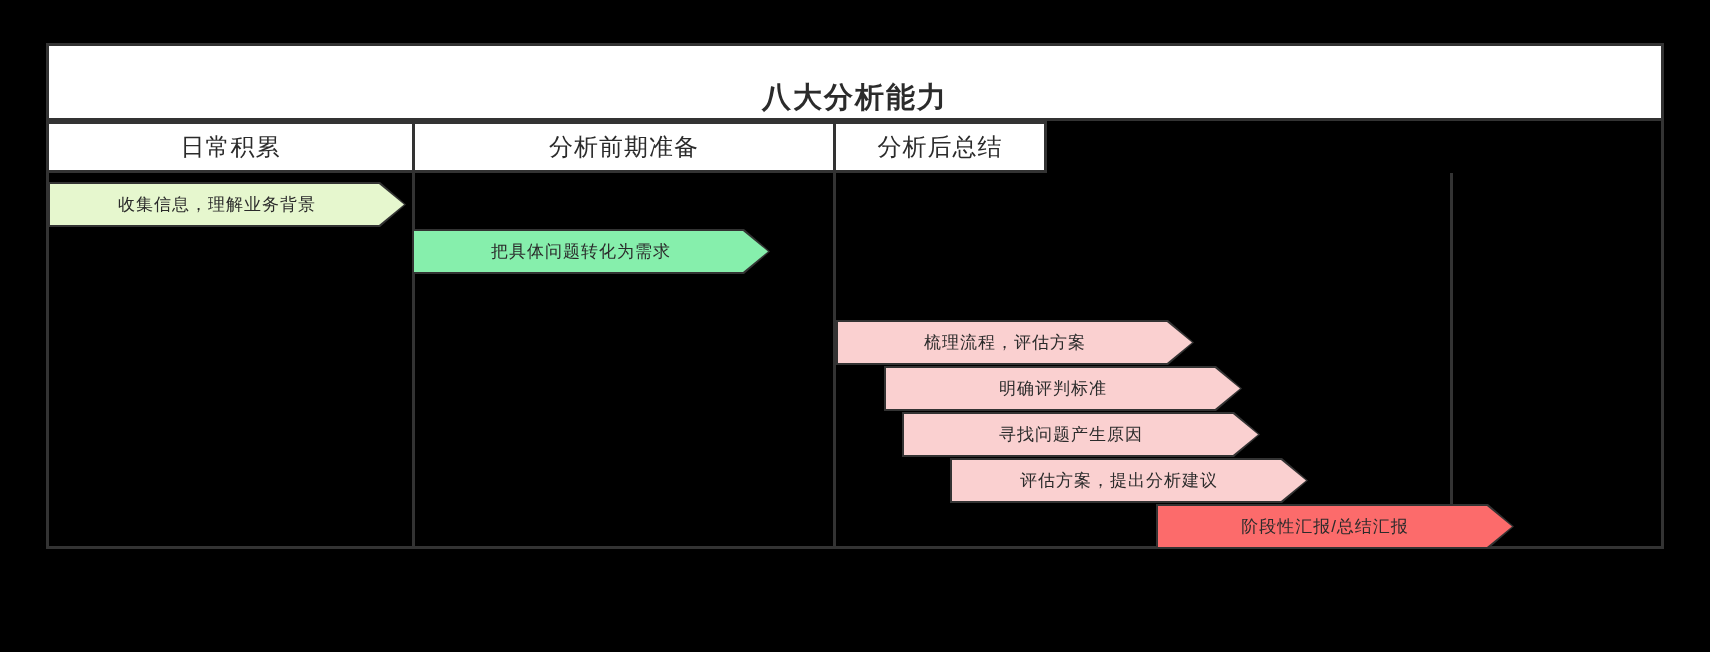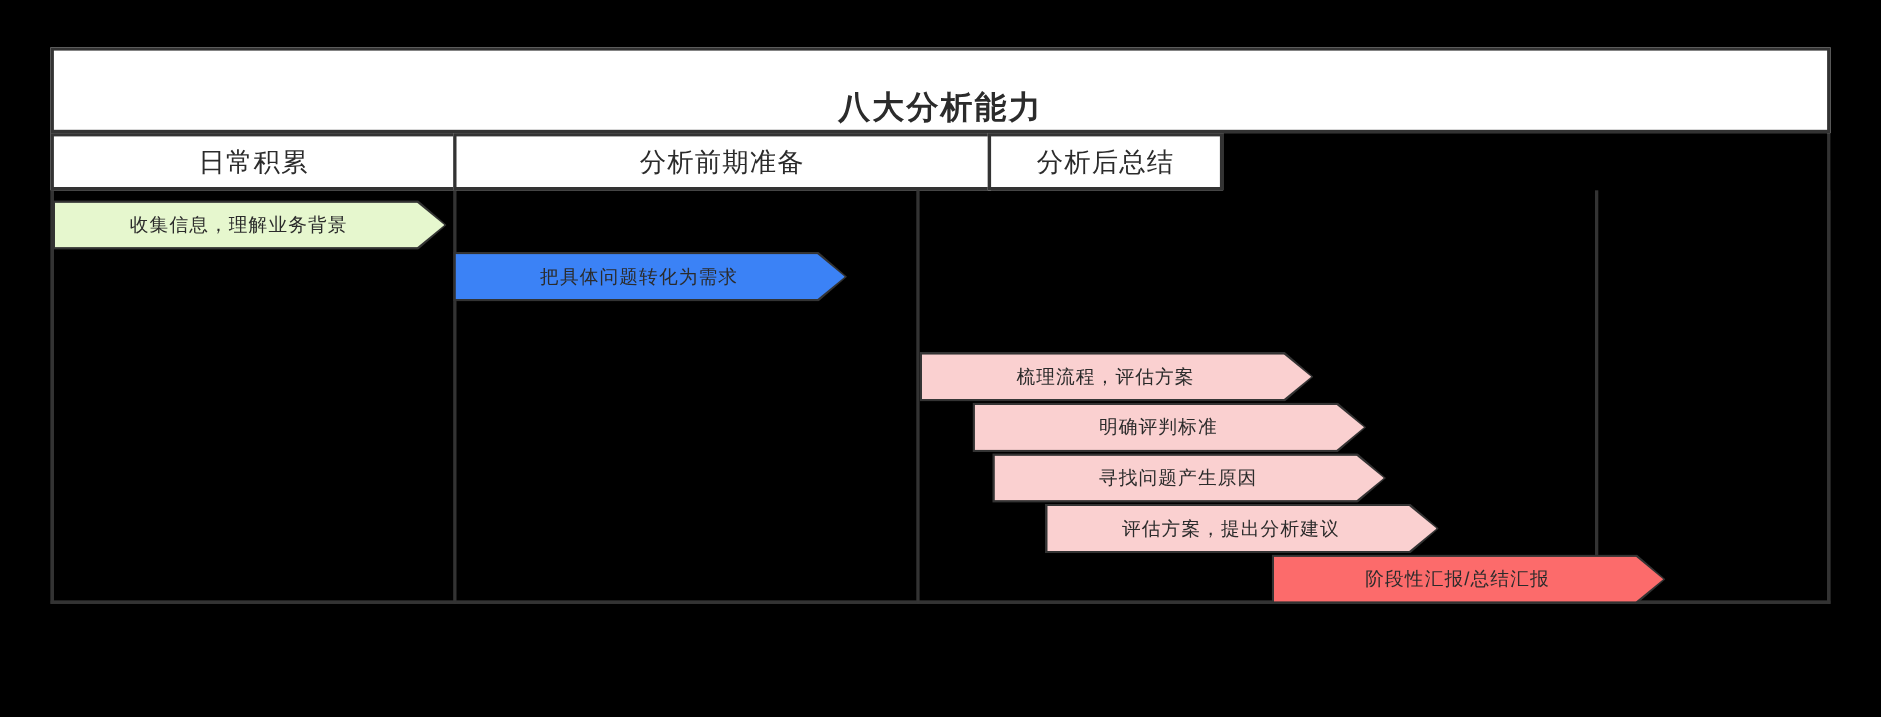--- a/index.html
+++ b/index.html
@@ -140,42 +140,42 @@
   <div class="frame"></div>
 
   <div class="title-band">
     <div class="title-text">八大分析能力</div>
   </div>
 
   <div class="header-row">
     <div class="header-cell" style="width:369px;">
       <span>日常积累</span>
     </div>
-    <div class="header-cell" style="width:489px;">
+    <div class="header-cell" style="width:424px;">
       <span>分析前期准备</span>
     </div>
     <div class="header-cell" style="width:214px;">
       <span>分析后总结</span>
     </div>
   </div>
 
   <div class="body-area">
     <div class="vline" style="left:363px;"></div>
     <div class="vline" style="left:784px;"></div>
     <div class="vline" style="left:1401px;"></div>
   </div>
 
   <div class="arrow-wrap" style="left:48px; top:182px; width:358px;">
     <div class="arrow-border"></div>
     <div class="arrow-fill" style="background:#e6f7ce;">收集信息，理解业务背景</div>
   </div>
 
   <div class="arrow-wrap" style="left:412px; top:229px; width:358px;">
     <div class="arrow-border"></div>
-    <div class="arrow-fill" style="background:#3b82f6;">把具体问题转化为需求</div>
+    <div class="arrow-fill" style="background:#86efac;">把具体问题转化为需求</div>
   </div>
 
 
   <div class="arrow-wrap" style="left:836px; top:320px; width:358px;">
     <div class="arrow-border"></div>
     <div class="arrow-fill" style="background:#fad0d0;">梳理流程，评估方案</div>
   </div>
 
   <div class="arrow-wrap" style="left:884px; top:366px; width:358px;">
     <div class="arrow-border"></div>

